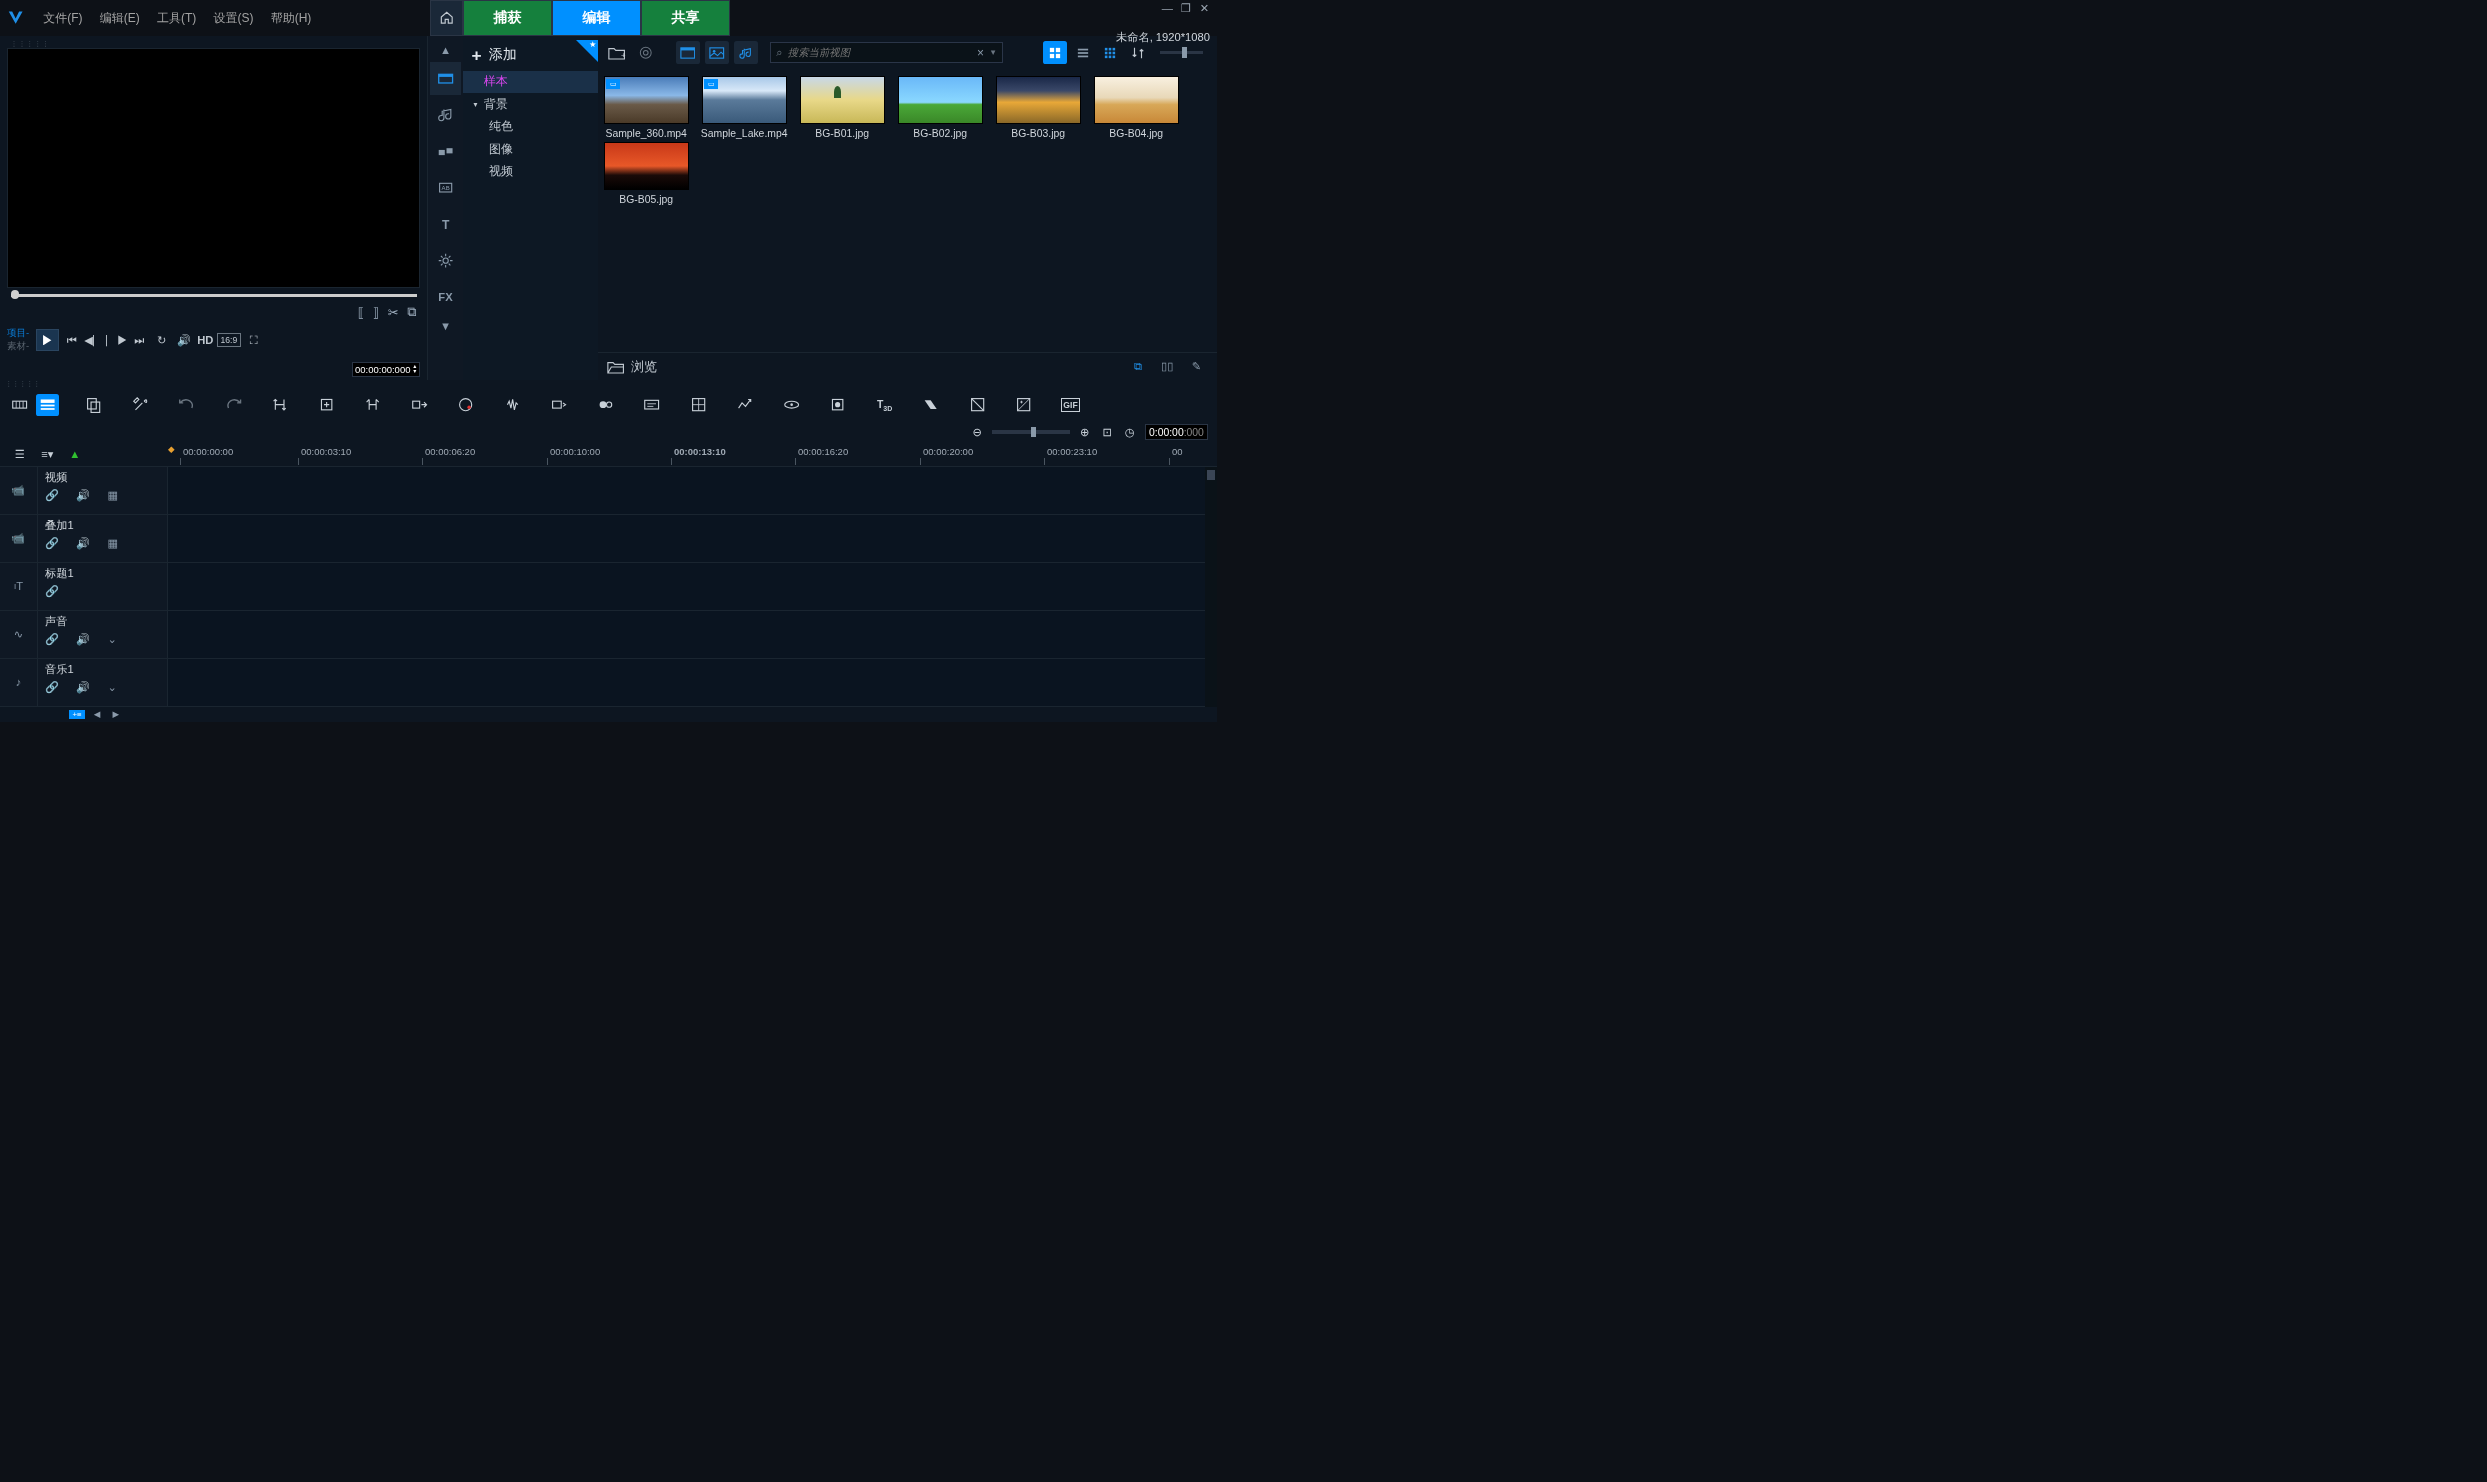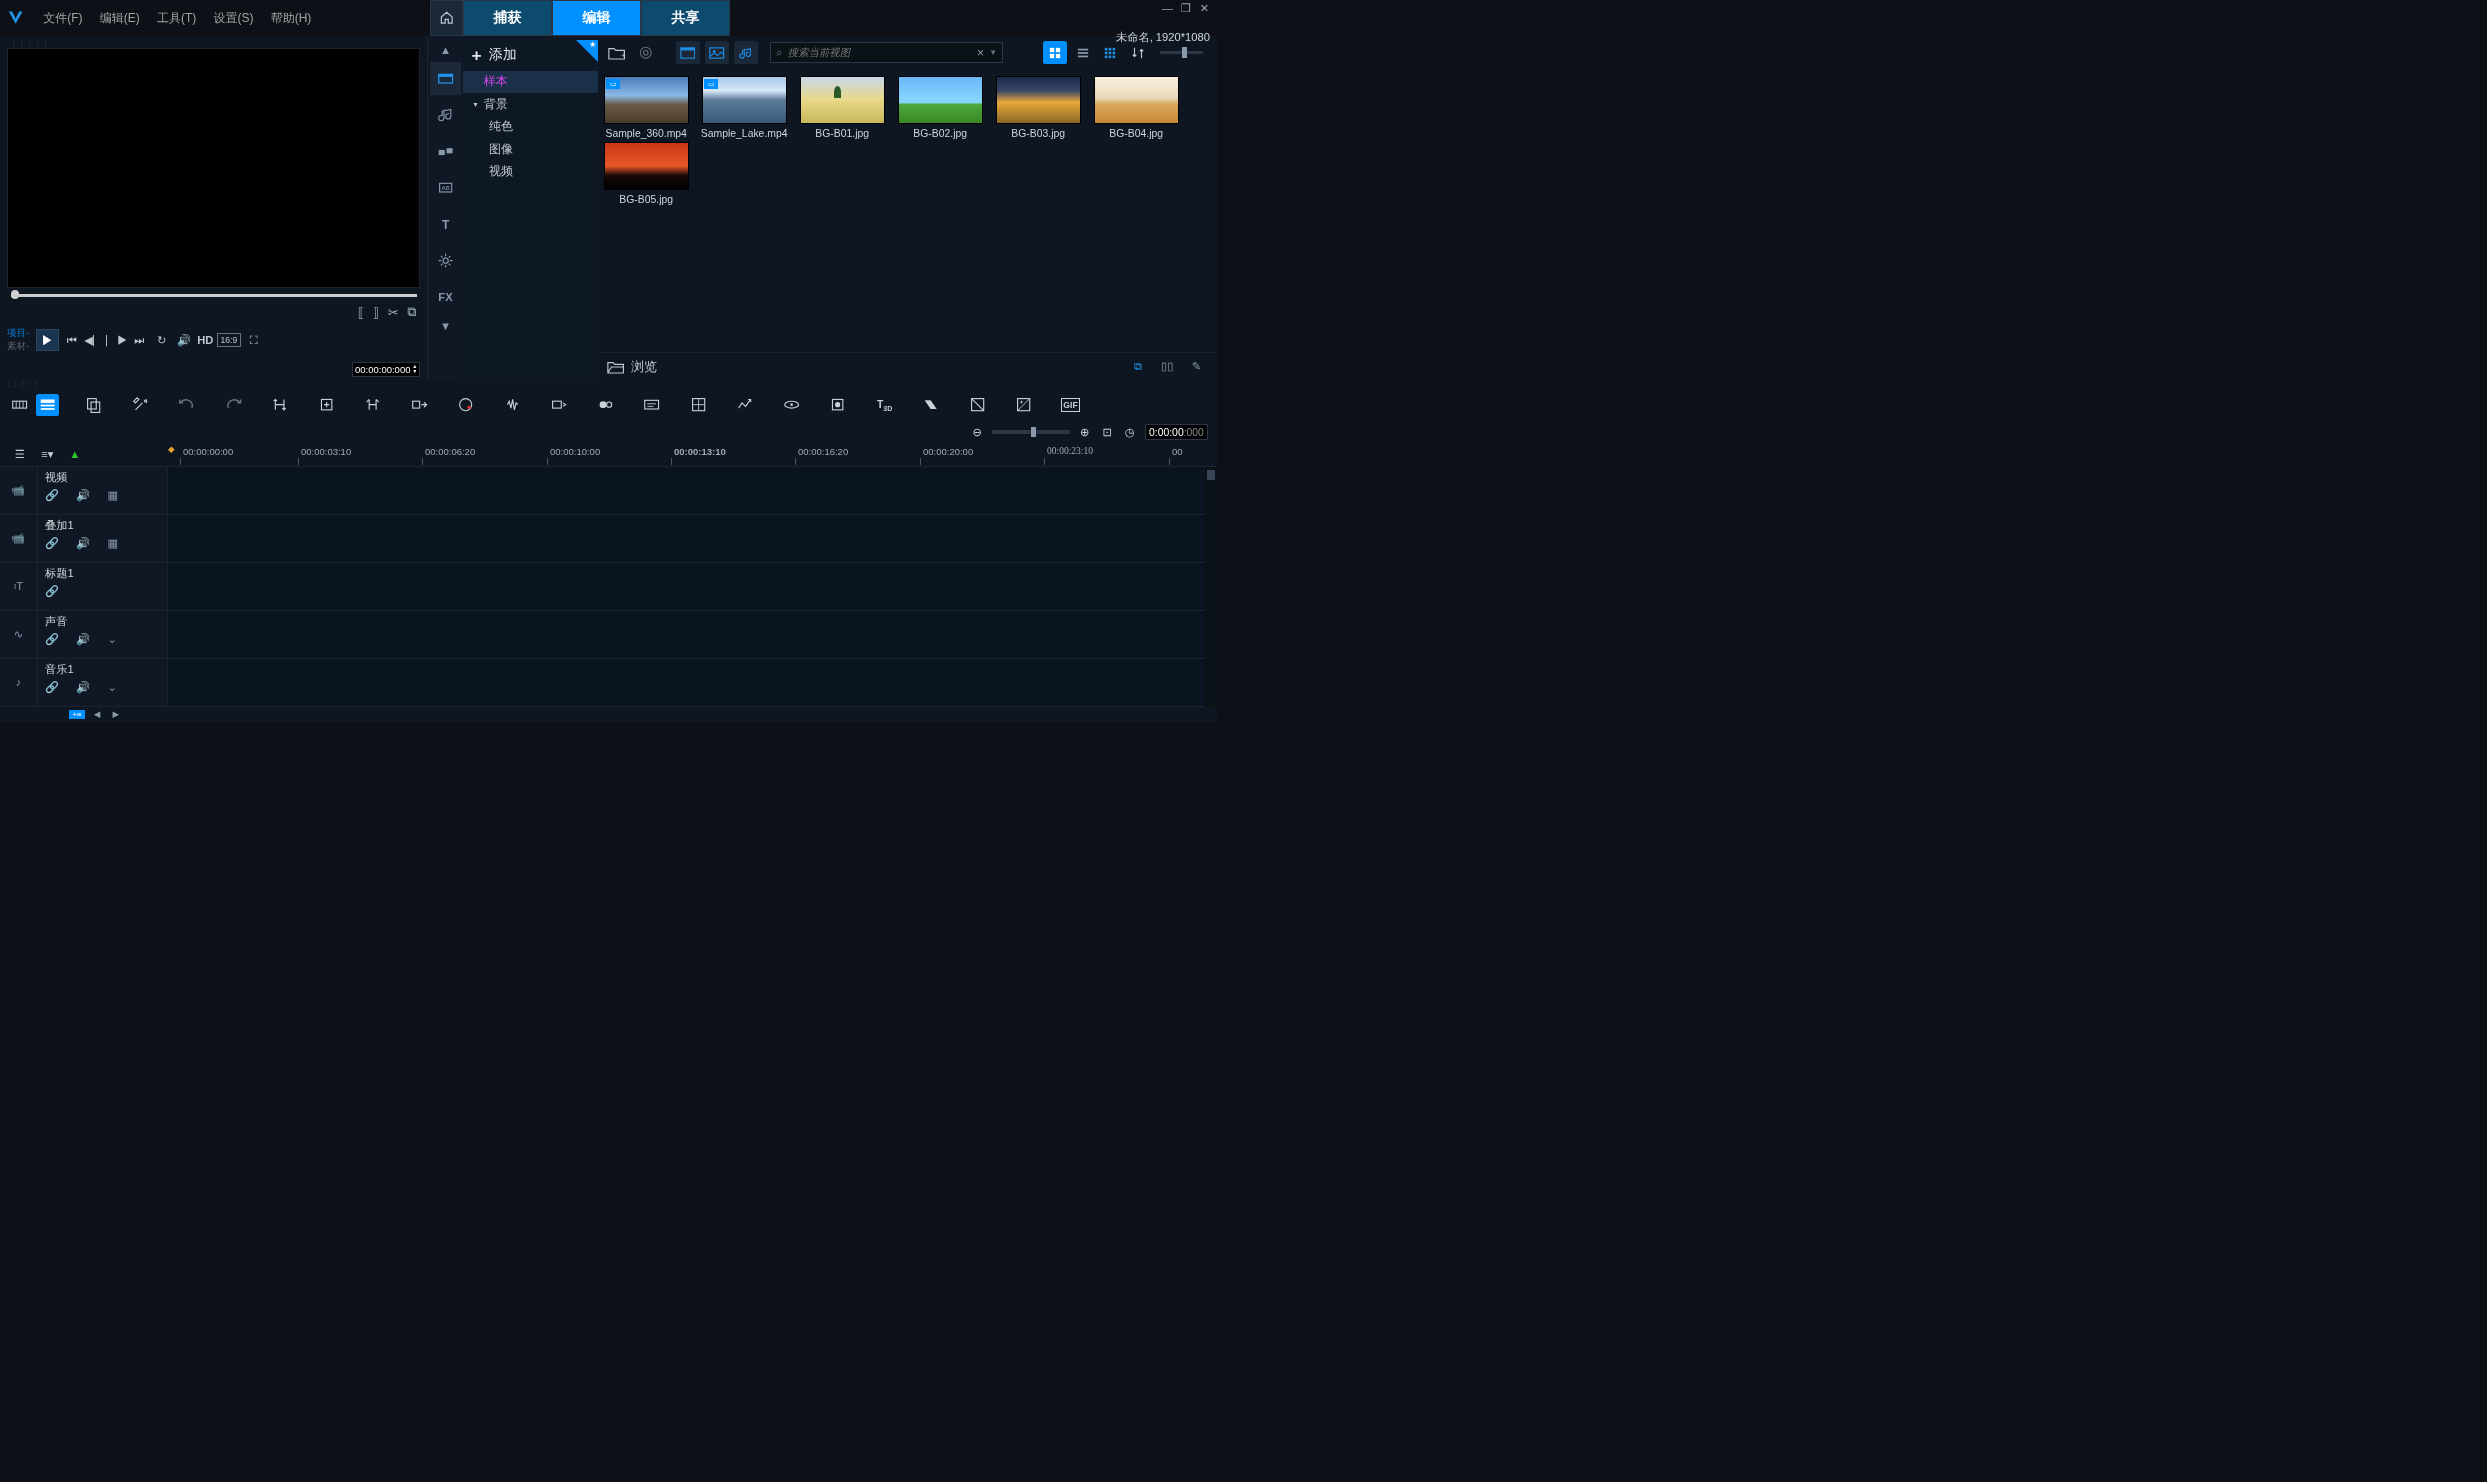--- a/index.html
+++ b/index.html
@@ -8,21 +8,21 @@
 
 .menubar { height: 36px; background: #0d1117; display: flex; align-items: center; padding: 0 7px; position: relative; }
 .logo-icon { width: 17.3px; height: 17.3px; margin-right: 10.4px; }
 .logo-icon svg { width: 100%; height: 100%; }
 .menu-item { padding: 0 8.6px; cursor: pointer; color: #a3a3a3; font-size: 12px; }
 
 .tab-strip { position: absolute; left: 430px; top: 0; display: flex; height: 36px; }
 .home-tab { width: 33px; height: 36px; background: #1a2838; display: flex; align-items: center; justify-content: center; border: 0.9px solid #2a3545; }
 .main-tab { width: 89px; height: 36px; display: flex; align-items: center; justify-content: center; font-size: 14px; font-weight: 600; color: #fff; border: 0.9px solid #2a3545; }
 .main-tab.active { background: #0090ff; }
-.main-tab.inactive { background: #0c4a6e; }
+.main-tab.inactive { background: #15803d; }
 
 .win-controls { position: absolute; right: 5.2px; top: 1.7px; display: flex; gap: 7px; }
 .win-btn { width: 12px; height: 12px; cursor: pointer; color: #9aa5b0; }
 .doc-info { position: absolute; right: 7px; top: 30px; font-size: 11.2px; color: #d0d6dc; margin-left: 48px; }
 
 
 .main-area { display: flex; height: 344px; }
 
 
 .preview-panel { width: 427px; background: #0d1621; display: flex; flex-direction: column; padding: 3.5px 7px; }
@@ -576,21 +576,21 @@
     </div>
     <div class="tl-ruler" id="tl-ruler">
       <span class="tl-playhead">◆</span>
     <span class="tl-tick" style="left: 15px;">00:00:00:00</span>
         <span class="tl-tick" style="left: 133px;">00:00:03:10</span>
         <span class="tl-tick" style="left: 257px;">00:00:06:20</span>
         <span class="tl-tick" style="left: 382px;">00:00:10:00</span>
         <span class="tl-tick" style="left: 506px; font-weight: bold;">00:00:13:10</span>
         <span class="tl-tick" style="left: 630px;">00:00:16:20</span>
         <span class="tl-tick" style="left: 755px;">00:00:20:00</span>
-        <span class="tl-tick" style="left: 879px; font-family: Liberation Serif, serif;">00:00:23:10</span>
+        <span class="tl-tick" style="left: 879px;">00:00:23:10</span>
         <span class="tl-tick" style="left: 1004px;">00</span>
       </div>
   </div>
   <div class="tl-tracks" id="tl-tracks">
     <div class="tl-track">
     <div class="tl-track-head">
       <div class="tl-track-type">📹</div>
       <div class="tl-track-info">
         <div class="tl-track-name">视频</div>
         <div class="tl-track-controls">

